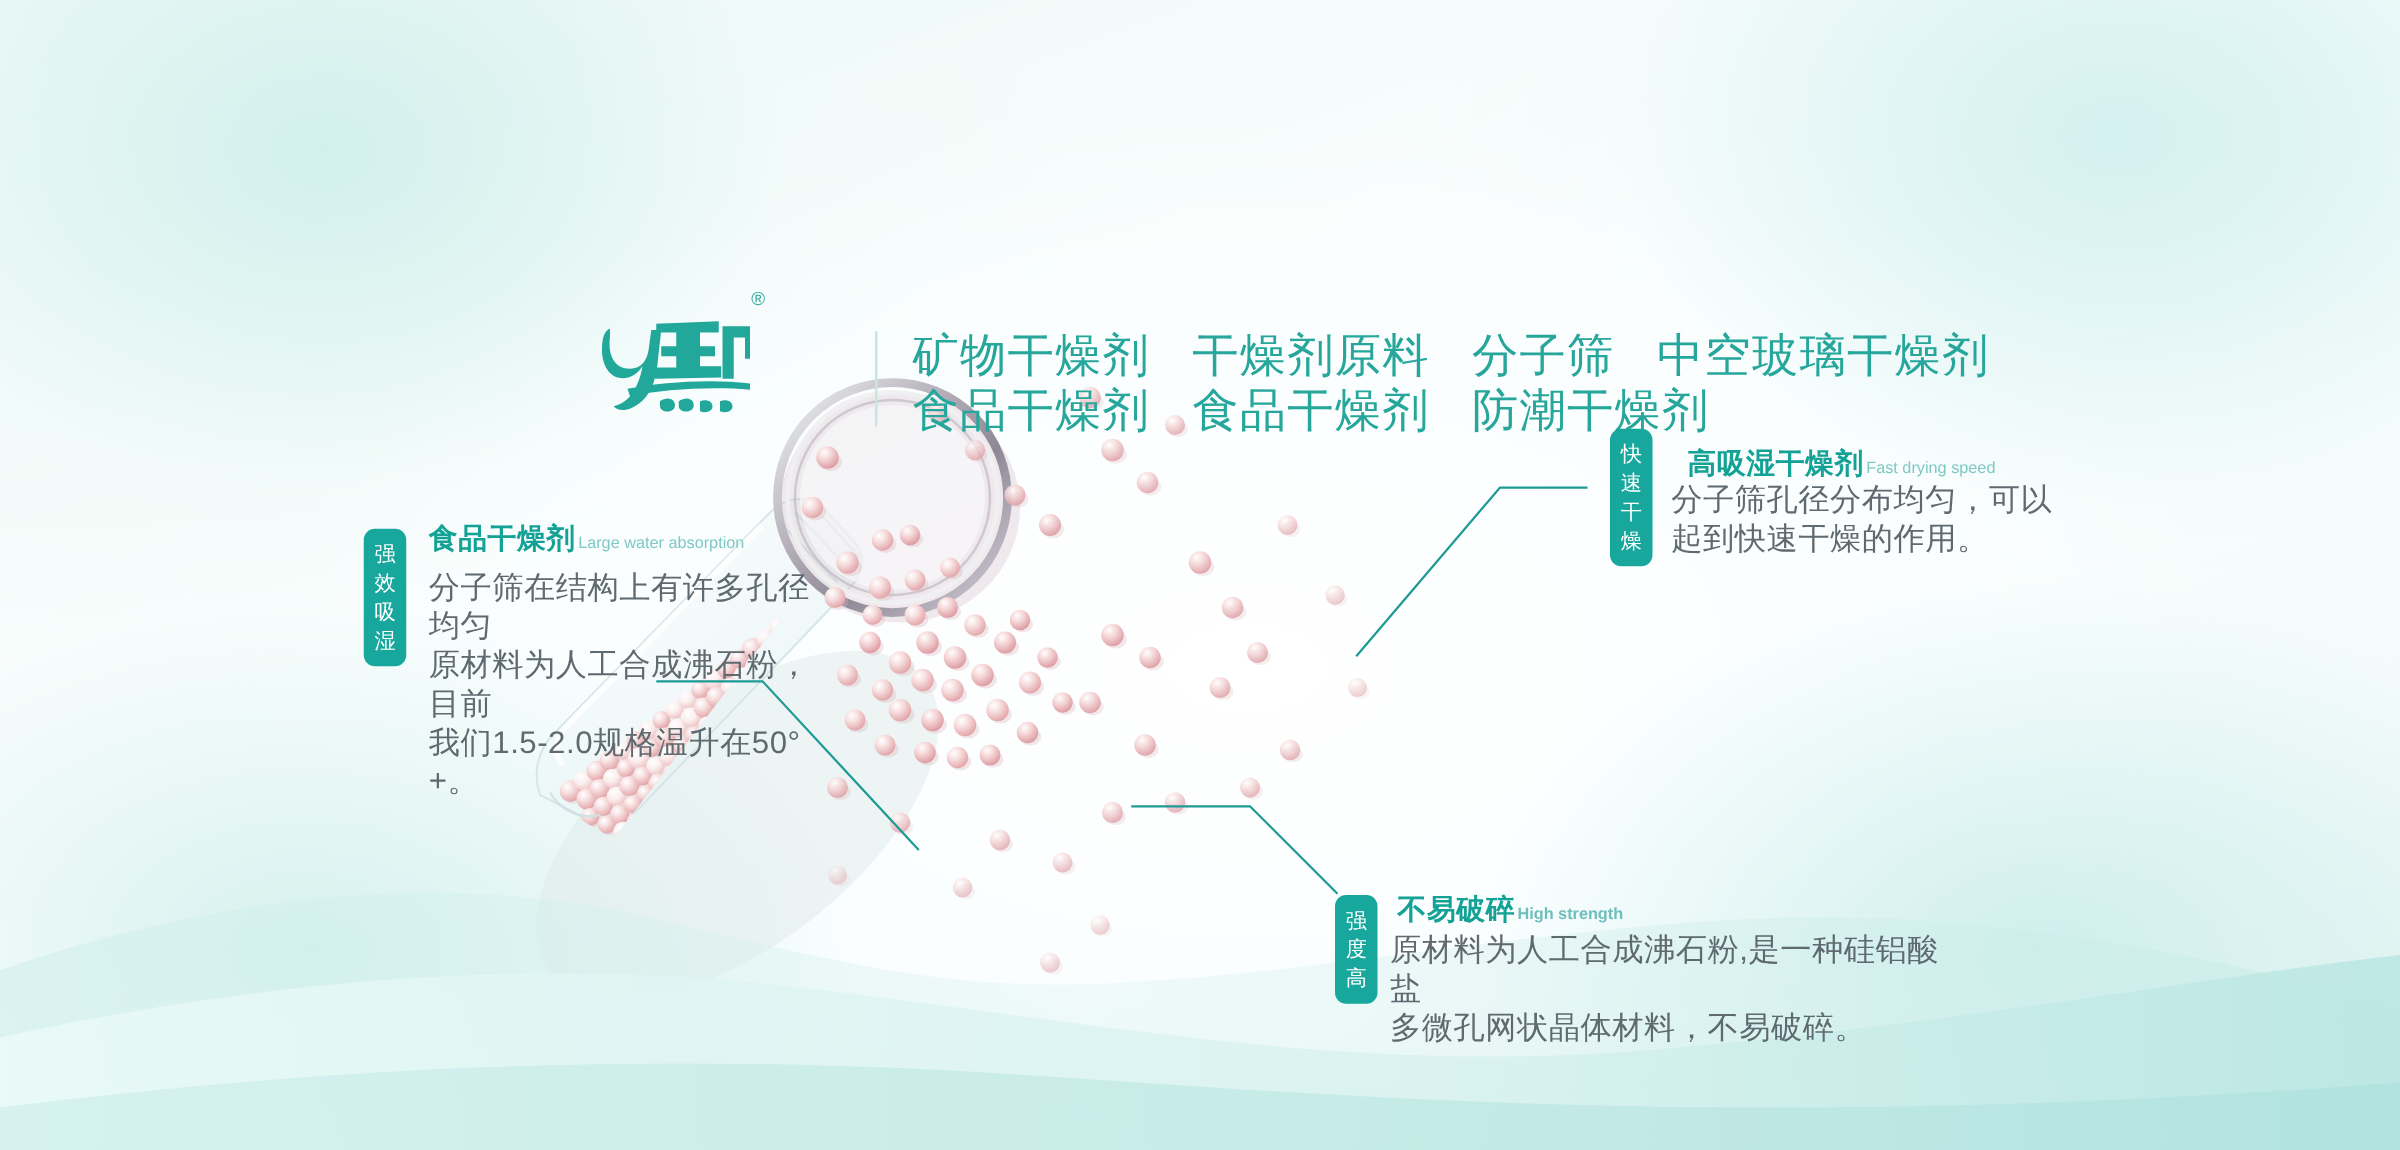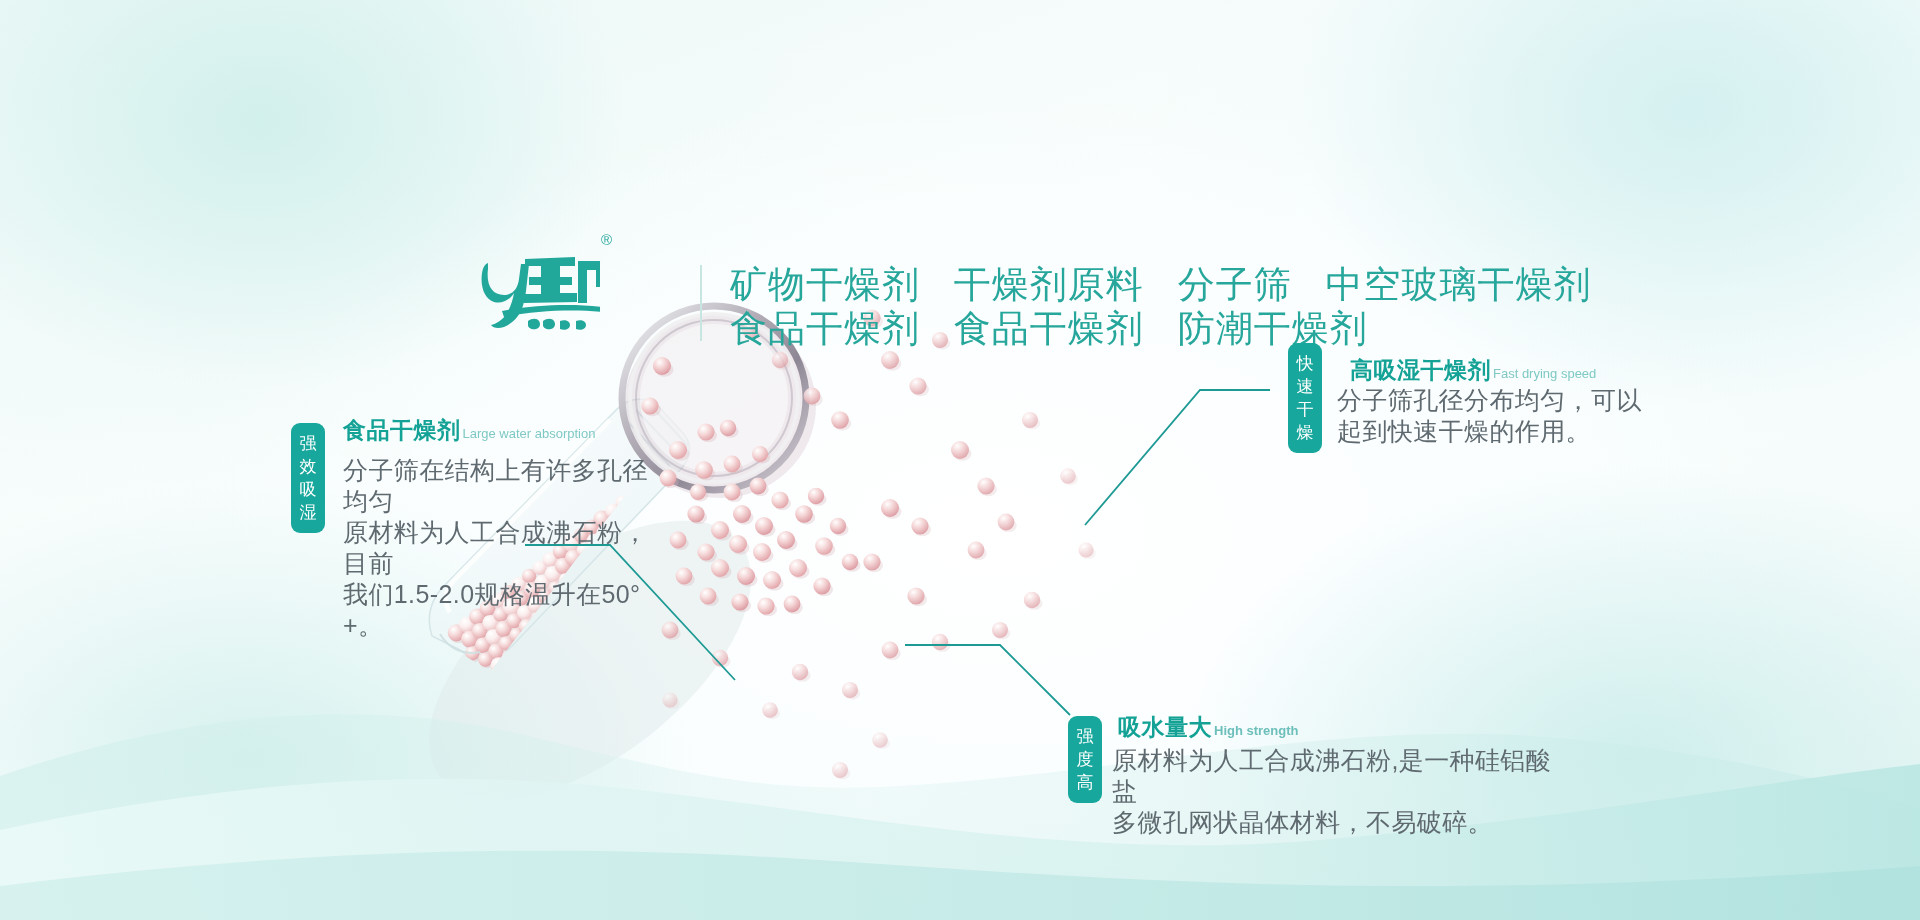--- a/index.html
+++ b/index.html
@@ -673,19 +673,19 @@
 起到快速干燥的作用。</div>
   </div>
 
   <div class="callout">
     <div class="badge" style="left:1068px;top:716px;">
       <span>强</span>
       <span>度</span>
       <span>高</span>
     </div>
     <div class="co-head" style="left:1118px;top:712px;">
-      <span class="co-title">吸水量大</span><span class="co-sub" style="font-style:normal;font-weight:700;color:#6dbfbb;">High strength</span>
+      <span class="co-title">不易破碎</span><span class="co-sub" style="font-style:normal;font-weight:700;color:#6dbfbb;">High strength</span>
     </div>
     <div class="co-body" style="left:1112px;top:745px;width:450px;">原材料为人工合成沸石粉,是一种硅铝酸盐
 多微孔网状晶体材料，不易破碎。</div>
   </div>
 
 </div>
 
 </body></html>

